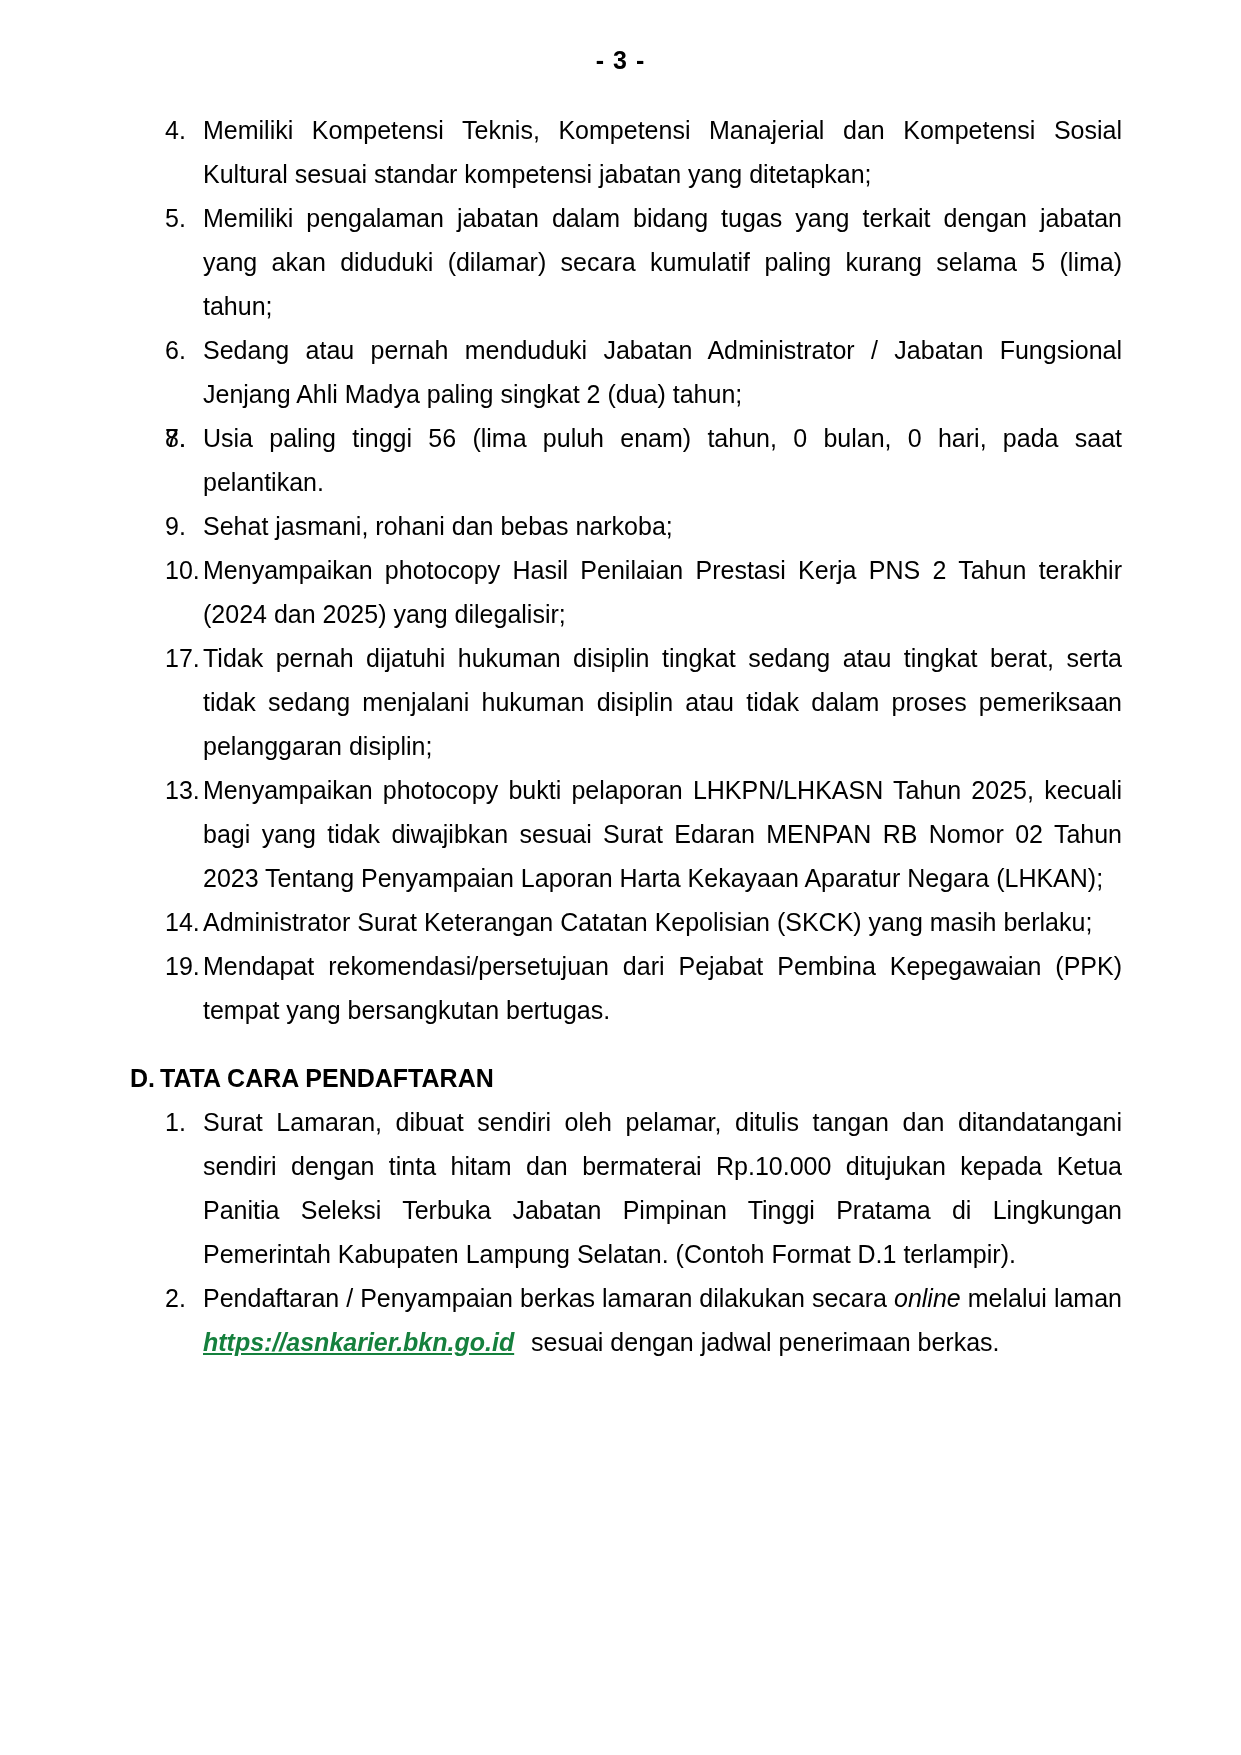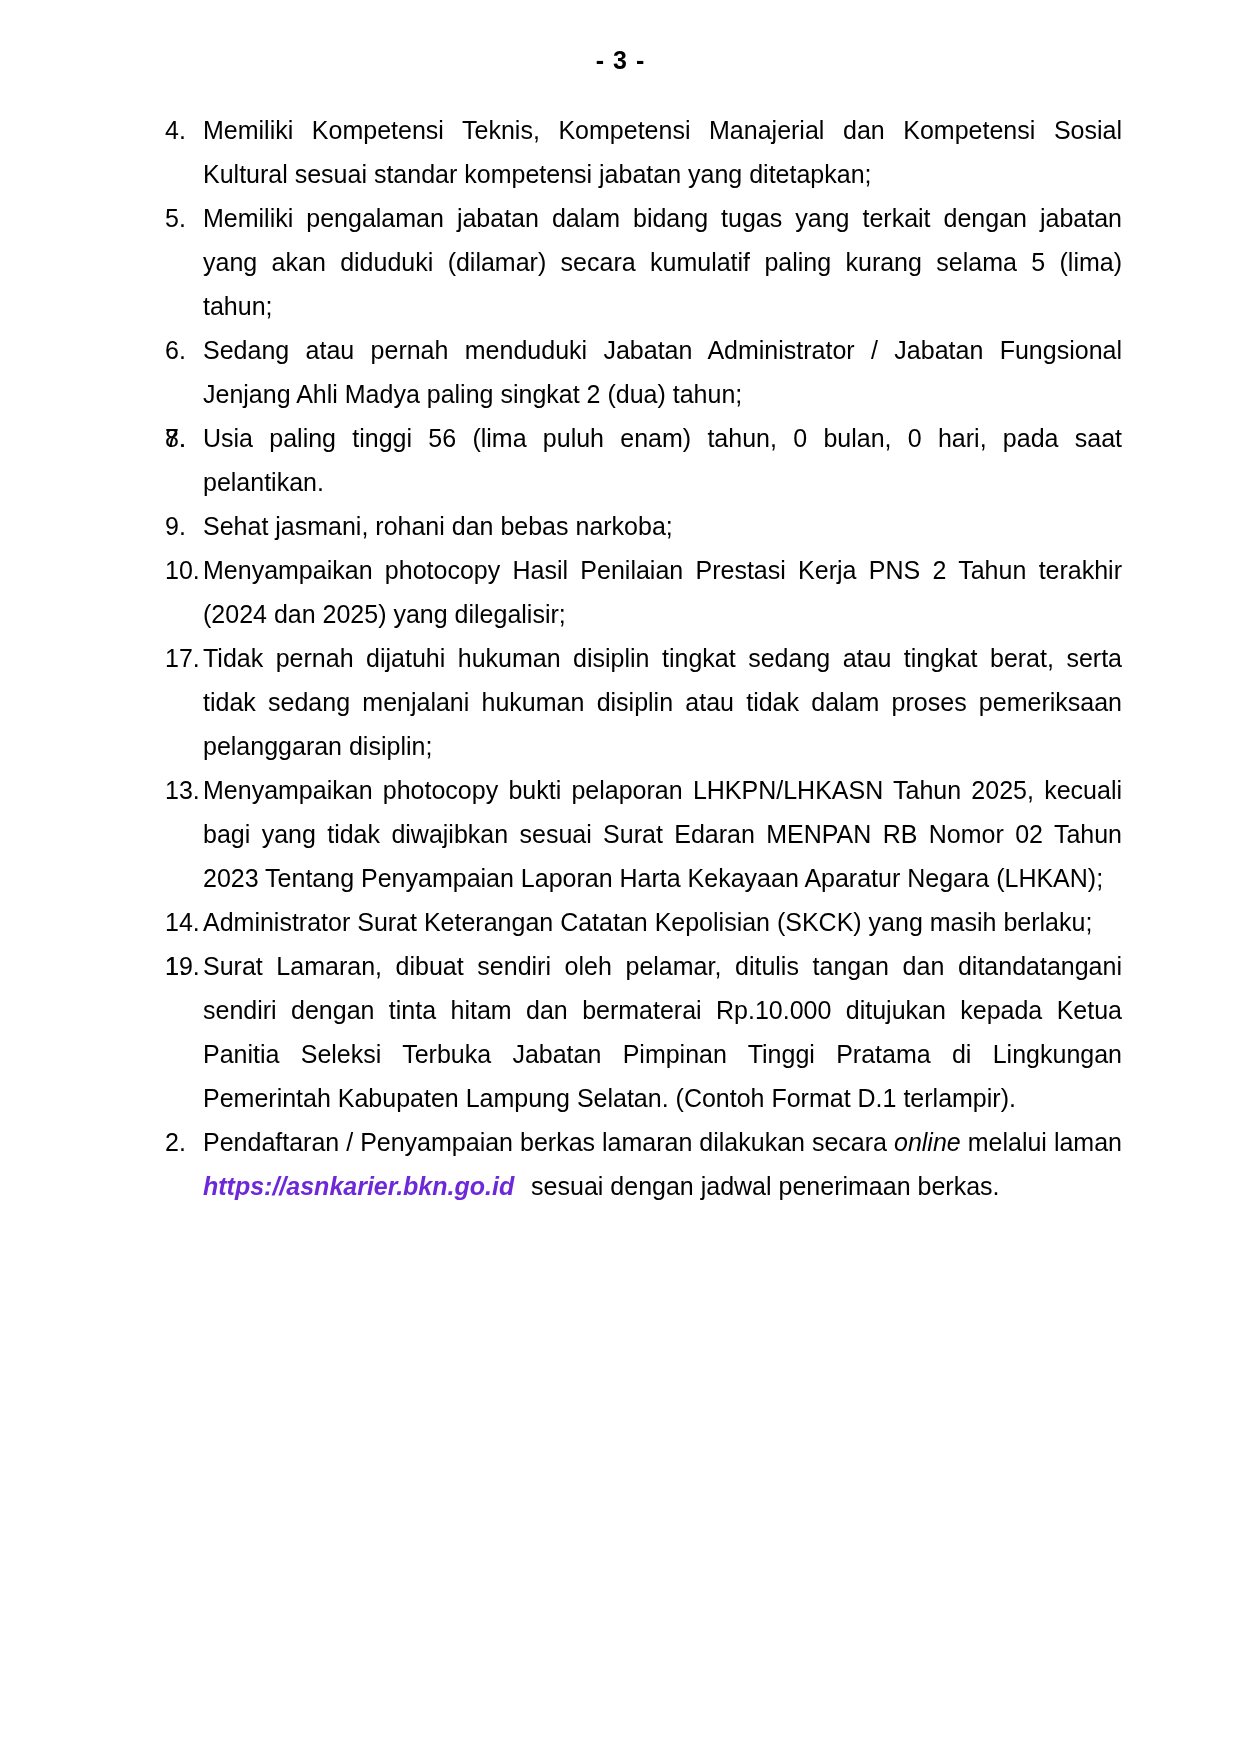--- a/index.html
+++ b/index.html
@@ -43,23 +43,24 @@
   }
   .heading {
     margin-left: 130px;
     margin-top: 24px;
     font-weight: bold;
     line-height: 44px;
   }
   .h-label { display: inline-block; width: 30px; }
   .italic { font-style: italic; }
   .doc-link {
-    color: #6d28d9;
+    color: #15803d;
     font-weight: bold;
     font-style: italic;
+    text-decoration: underline;
     margin-right: 10px;
     cursor: pointer;
   }
 </style>
 </head>
 <body>
 
 <div class="page">
 
   <div class="page-num">- 3 -</div>
@@ -68,22 +69,23 @@
     <div class="item"><span class="num">4.</span><span>Memiliki Kompetensi Teknis, Kompetensi Manajerial dan Kompetensi Sosial Kultural sesuai standar kompetensi jabatan yang ditetapkan;</span></div>
     <div class="item"><span class="num">5.</span><span>Memiliki pengalaman jabatan dalam bidang tugas yang terkait dengan jabatan yang akan diduduki (dilamar) secara kumulatif paling kurang selama 5 (lima) tahun;</span></div>
     <div class="item"><span class="num">6.</span><span>Sedang atau pernah menduduki Jabatan Administrator / Jabatan Fungsional Jenjang Ahli Madya paling singkat 2 (dua) tahun;</span></div>
     <div class="item"><span class="num">7.</span></div>
     <div class="item"><span class="num">8.</span><span>Usia paling tinggi 56 (lima puluh enam) tahun, 0 bulan, 0 hari, pada saat pelantikan.</span></div>
     <div class="item"><span class="num">9.</span><span>Sehat jasmani, rohani dan bebas narkoba;</span></div>
     <div class="item"><span class="num">10.</span><span>Menyampaikan photocopy Hasil Penilaian Prestasi Kerja PNS 2 Tahun terakhir (2024 dan 2025) yang dilegalisir;</span></div>
     <div class="item"><span class="num">17.</span><span>Tidak pernah dijatuhi hukuman disiplin tingkat sedang  atau tingkat berat, serta tidak sedang menjalani hukuman disiplin atau tidak dalam proses pemeriksaan pelanggaran disiplin;</span></div>
     <div class="item"><span class="num">13.</span><span>Menyampaikan photocopy bukti pelaporan LHKPN/LHKASN Tahun 2025, kecuali bagi yang tidak diwajibkan sesuai Surat Edaran MENPAN RB Nomor 02 Tahun 2023 Tentang Penyampaian Laporan Harta Kekayaan Aparatur Negara (LHKAN);</span></div>
     <div class="item"><span class="num">14.</span><span>Administrator Surat Keterangan Catatan Kepolisian (SKCK) yang masih berlaku;</span></div>
-    <div class="item"><span class="num">19.</span></div>
+    <div class="item"><span class="num">19.</span><span>Mendapat rekomendasi/persetujuan dari Pejabat Pembina Kepegawaian (PPK) tempat yang bersangkutan bertugas.</span></div>
   </div>
 
+  <div class="heading"><span class="h-label">D.</span><span>TATA CARA PENDAFTARAN</span></div>
 
   <div class="list sublist">
     <div class="item"><span class="num">1.</span><span>Surat Lamaran, dibuat sendiri oleh pelamar, ditulis tangan dan ditandatangani sendiri  dengan tinta hitam dan bermaterai Rp.10.000 ditujukan kepada Ketua Panitia Seleksi Terbuka Jabatan Pimpinan Tinggi Pratama di Lingkungan Pemerintah Kabupaten Lampung Selatan. (Contoh Format D.1 terlampir).</span></div>
     <div class="item"><span class="num">2.</span><span>Pendaftaran / Penyampaian berkas lamaran dilakukan secara </span><span class="italic">online</span><span> melalui laman </span><a class="doc-link">https://asnkarier.bkn.go.id</a><span> sesuai dengan jadwal penerimaan berkas.</span></div>
   </div>
 
 </div>
 
 </body></html>

